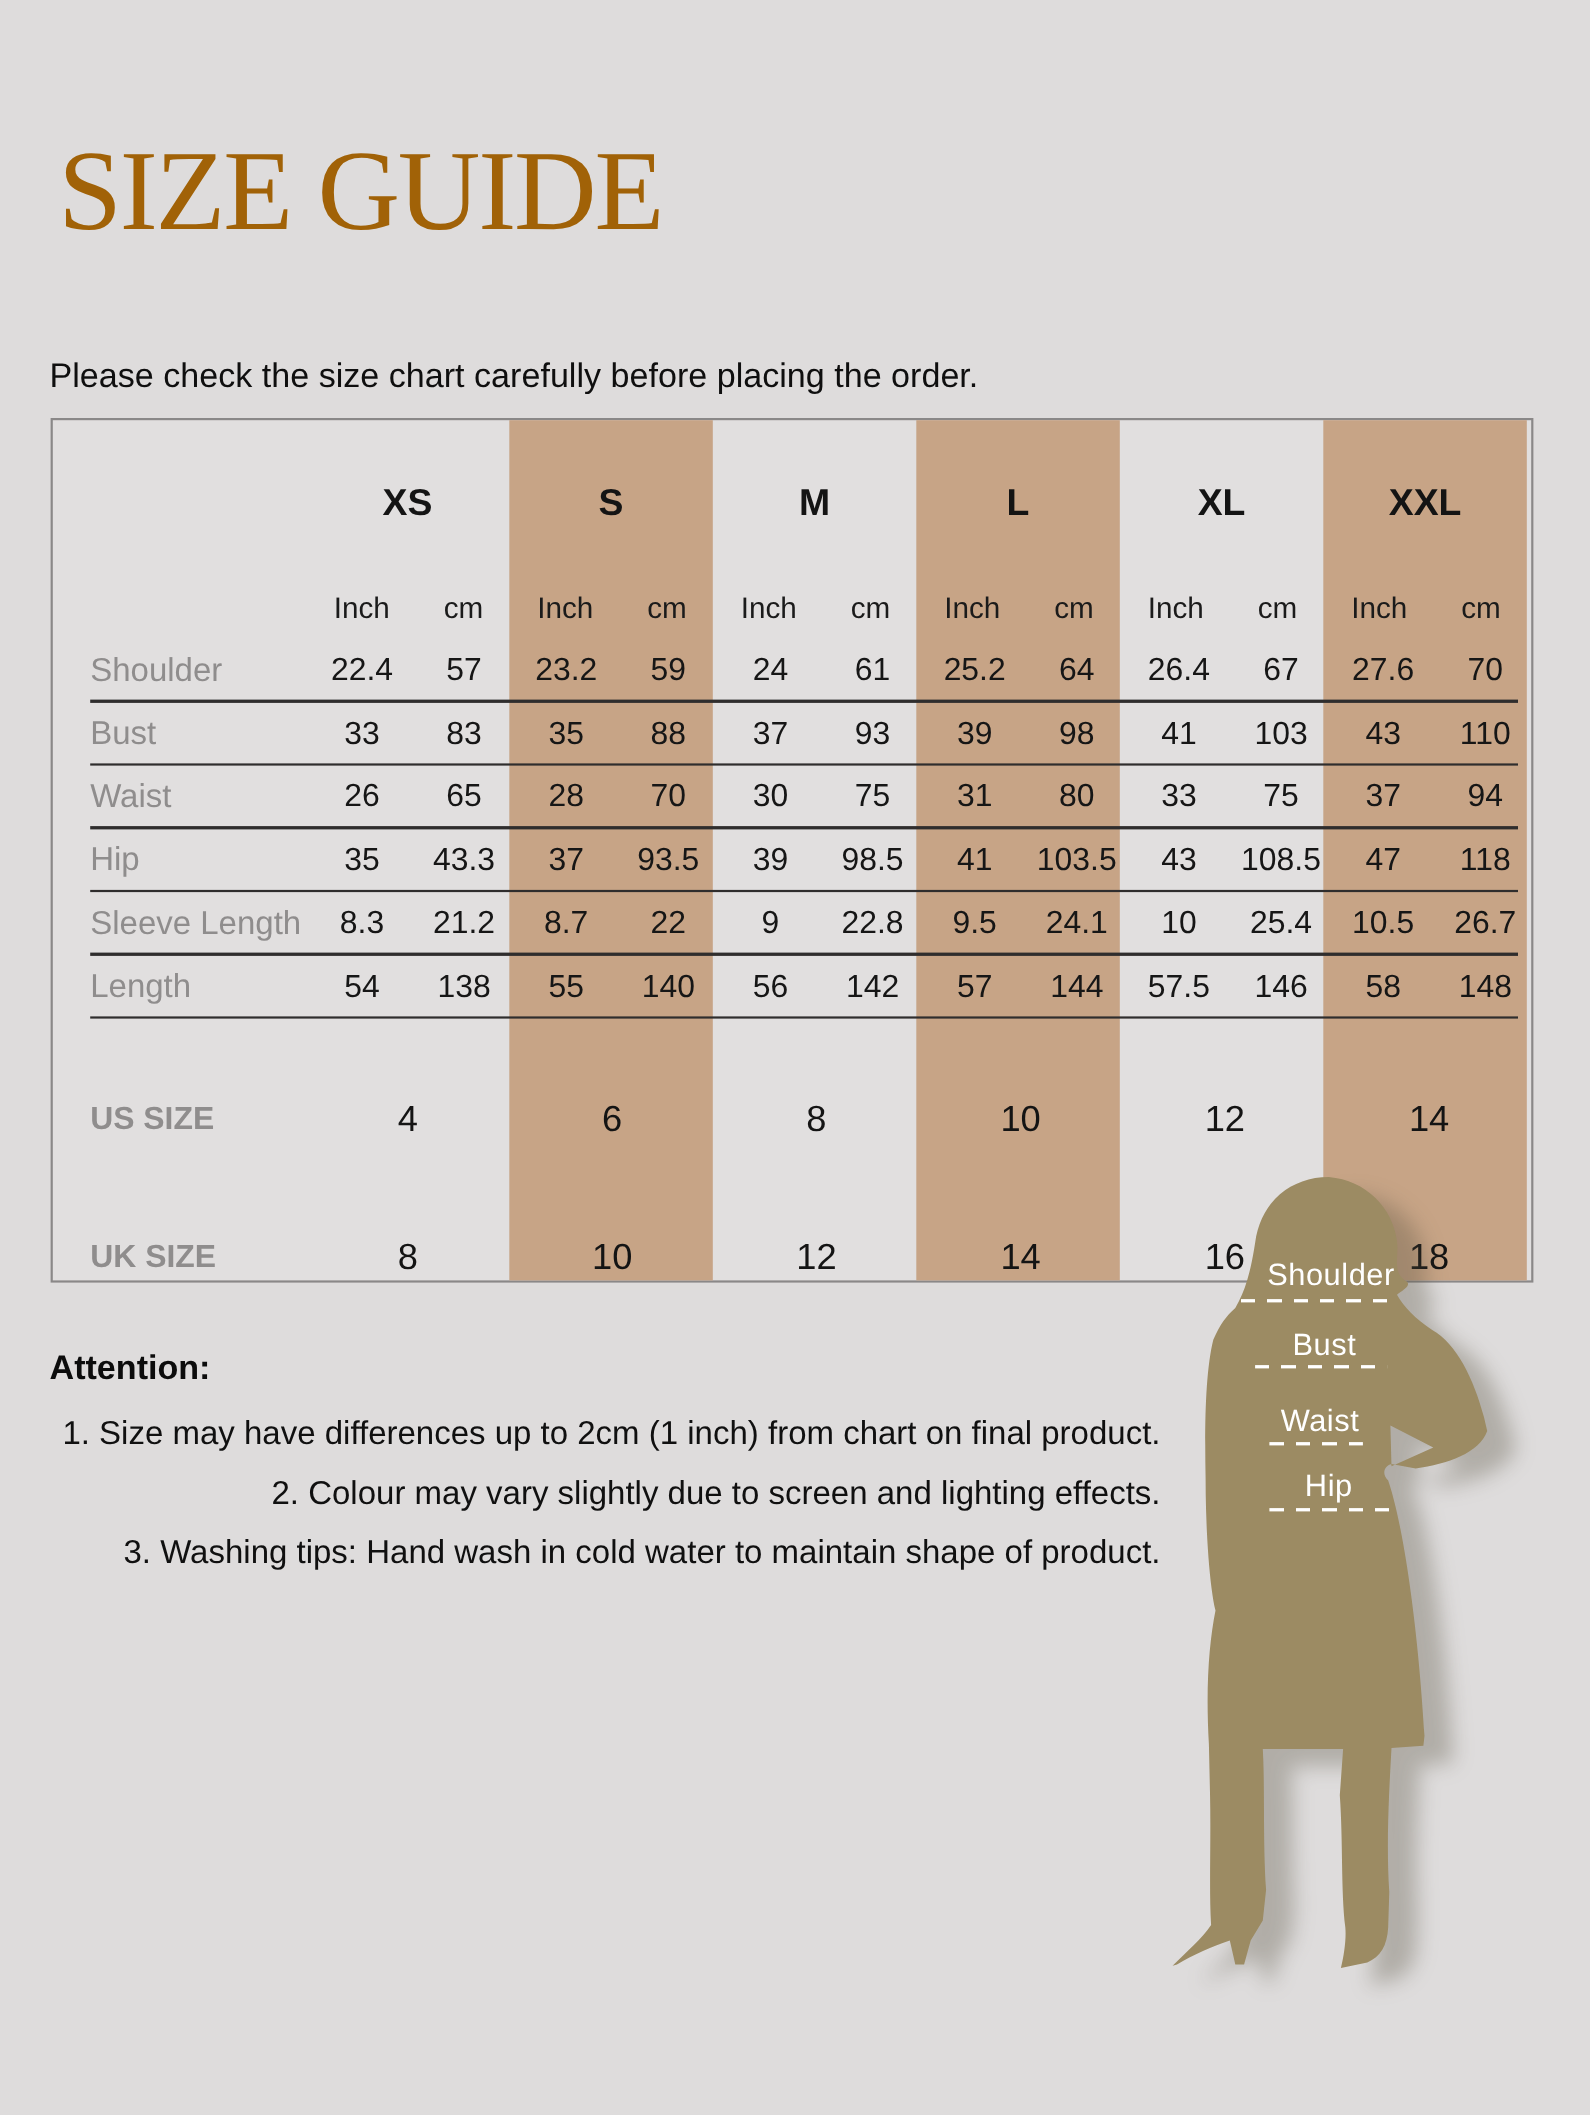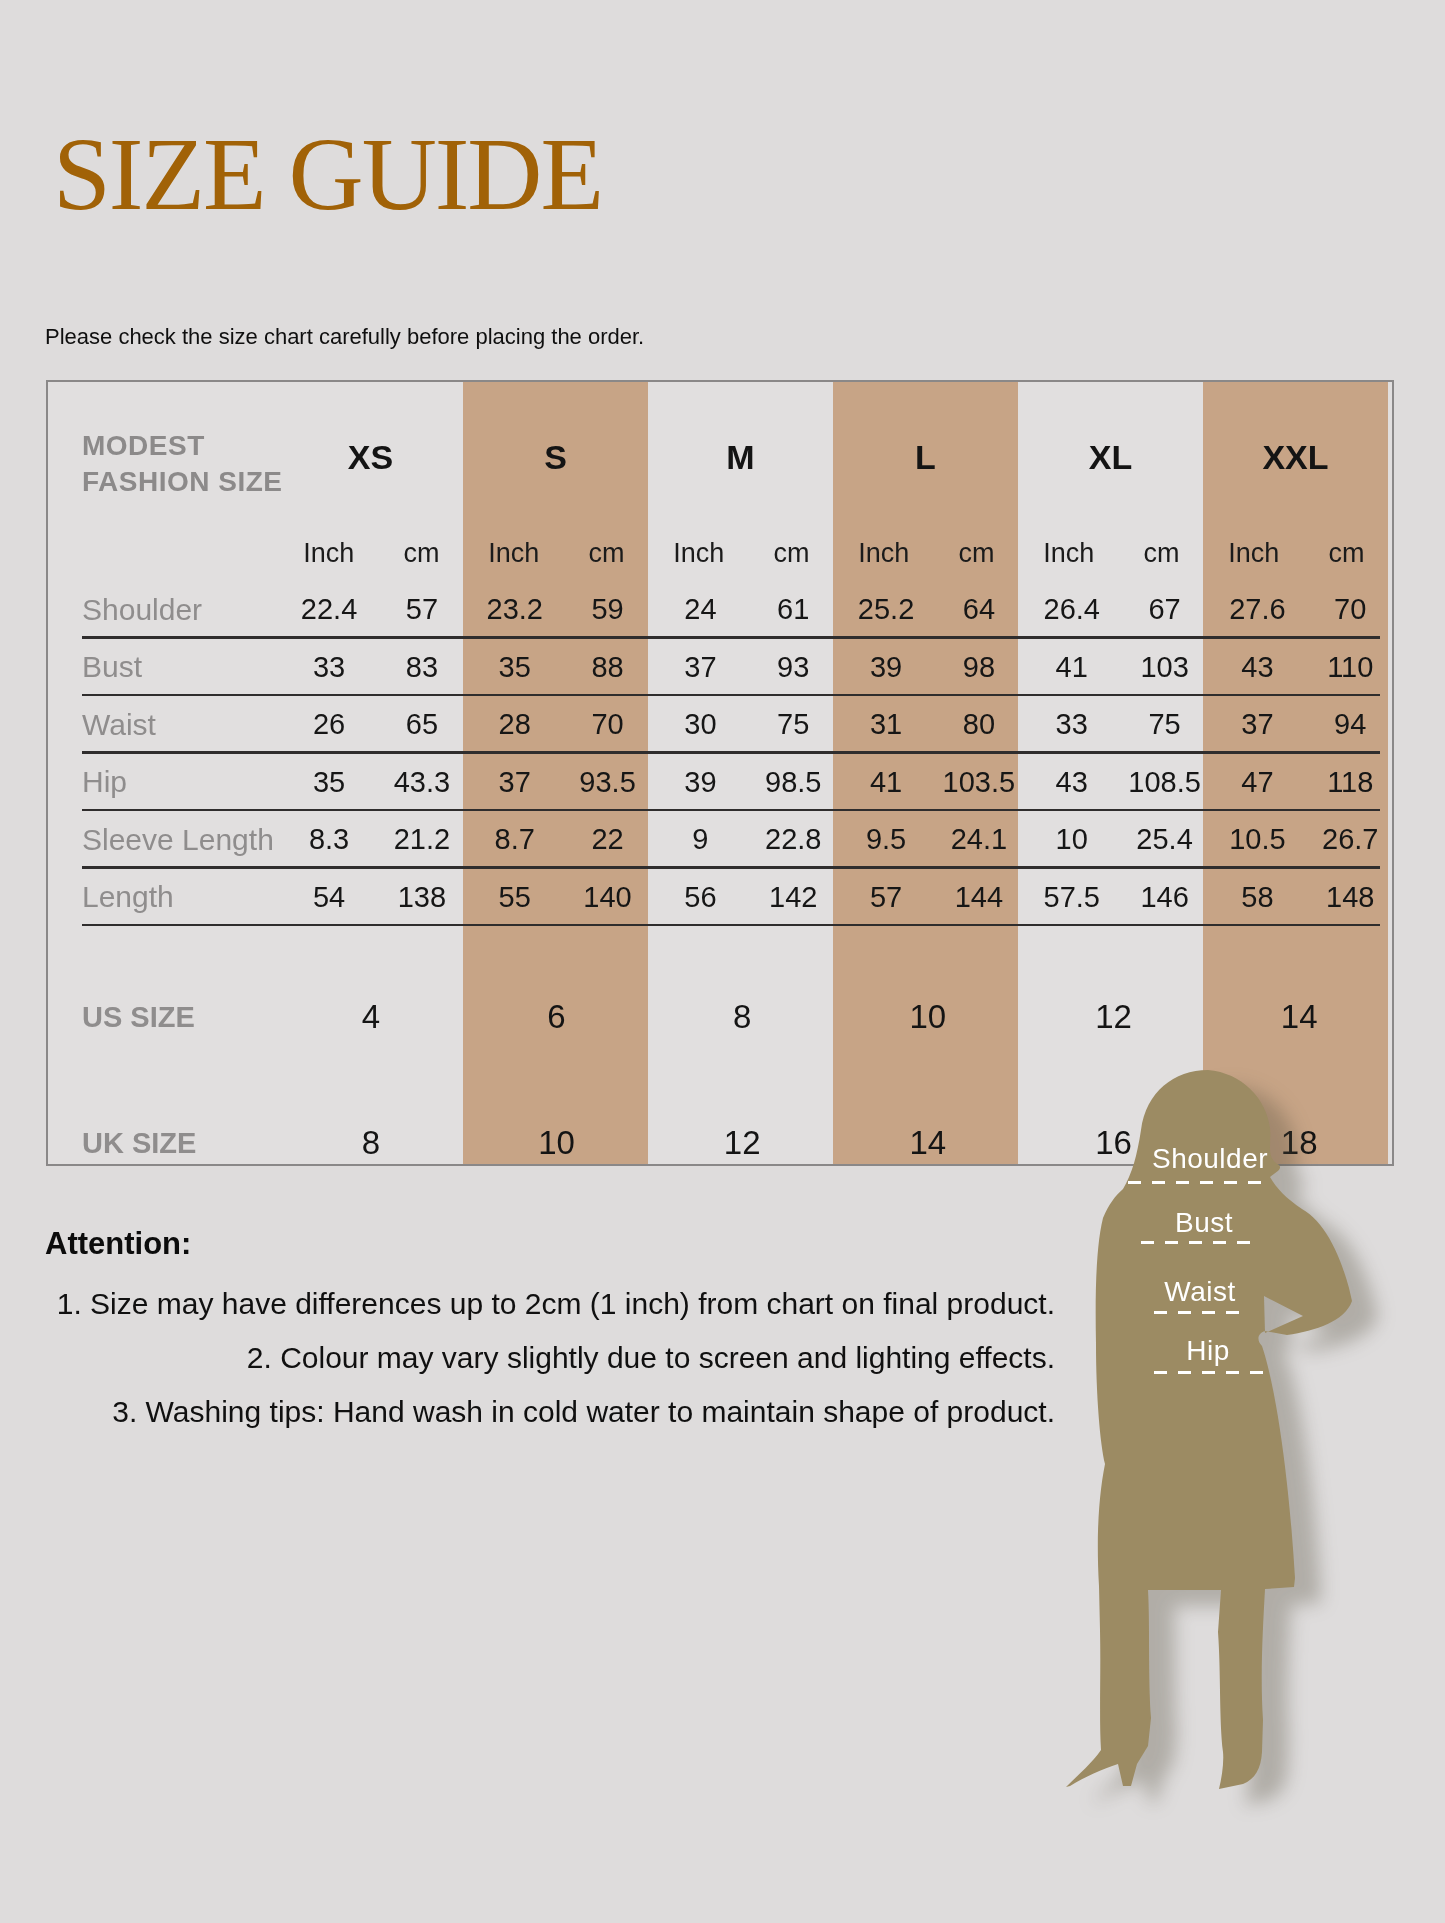--- a/index.html
+++ b/index.html
@@ -4,21 +4,21 @@
 <style>
   html,body{margin:0;padding:0;background:#dedcdc;}
   .canvas{
     position:relative;width:1445px;height:1923px;background:#dedcdc;
     overflow:hidden;font-family:"Liberation Sans",sans-serif;color:#161616;
   }
   .title{
     position:absolute;left:53px;top:122px;font-family:"Liberation Serif",serif;
     font-size:104px;line-height:1;color:#a16207;letter-spacing:-2px;font-weight:500;
   }
-  .subtitle{position:absolute;left:45px;top:324px;font-size:22px;color:#0f0f0f;}
+  .subtitle{position:absolute;left:45px;top:324px;font-size:31px;color:#0f0f0f;}
 
   
   .size-table{
     position:absolute;left:46px;top:380px;width:1344px;height:782px;
     border:2px solid #8a8888;background:#e1dfdf;
   }
   .stripe{position:absolute;top:0;bottom:0;width:185px;background:#c7a486;z-index:0;}
   .stripe.s1{left:415px;}.stripe.s2{left:785px;}.stripe.s3{left:1155px;}
 
   .corner{
@@ -80,24 +80,20 @@
 <div class="canvas">
 
   <div class="title">SIZE GUIDE</div>
   <div class="subtitle">Please check the size chart carefully before placing the order.</div>
 
   <div class="size-table">
     <div class="stripe s1"></div>
     <div class="stripe s2"></div>
     <div class="stripe s3"></div>
 
-    <div class="corner">
-      <div>MODEST</div>
-      <div>FASHION SIZE</div>
-    </div>
 
     <div class="hdr-row">
       <div class="sz">XS</div>
       <div class="sz">S</div>
       <div class="sz">M</div>
       <div class="sz">L</div>
       <div class="sz">XL</div>
       <div class="sz">XXL</div>
     </div>
 

